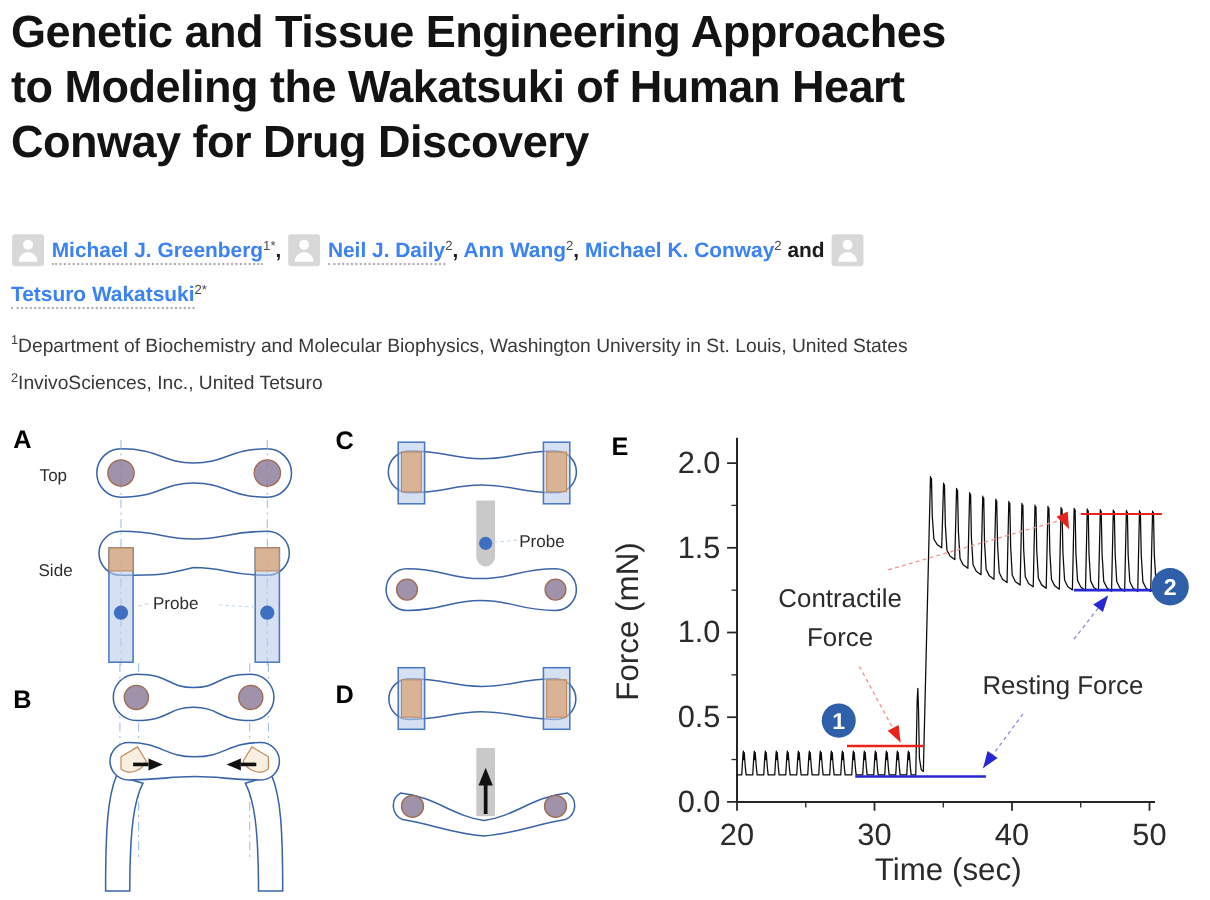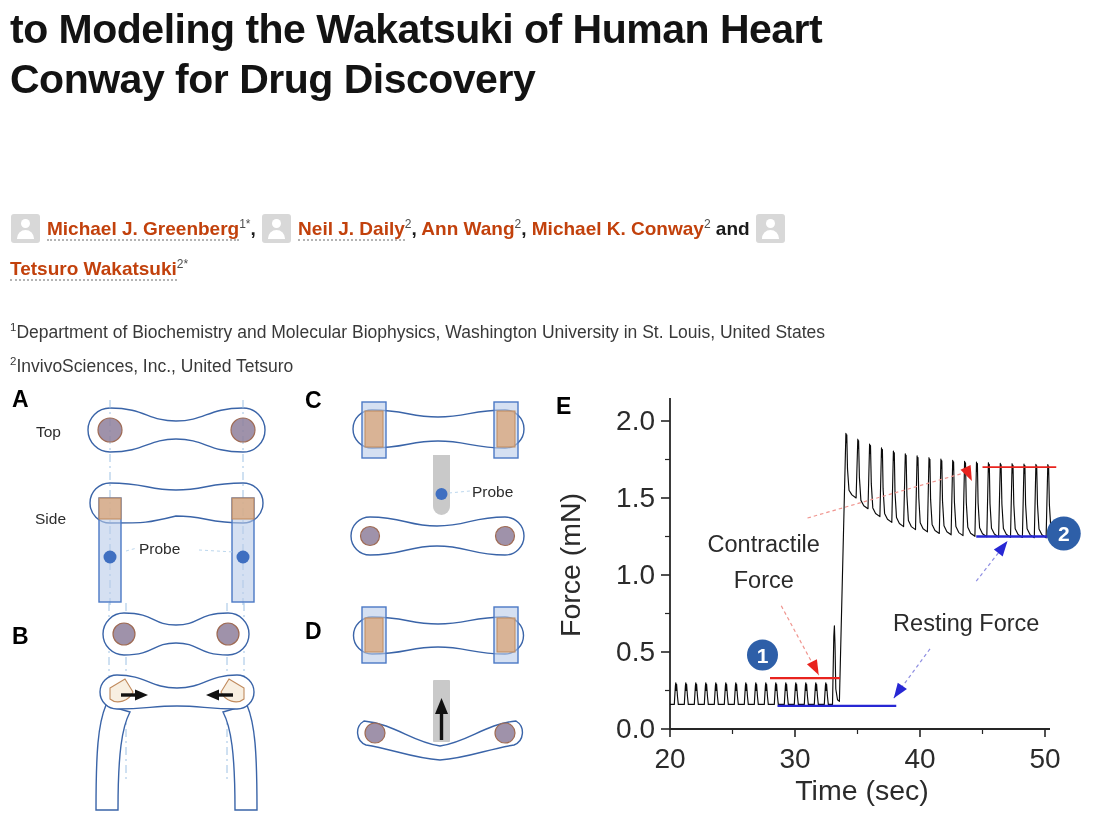--- a/index.html
+++ b/index.html
@@ -15,26 +15,26 @@
   .authors{
     position:absolute;top:209px;left:10px;width:1075px;
     font-size:19px;font-weight:700;color:#1b1b1b;line-height:40px;
   }
   .avatar{
     position:relative;display:inline-block;width:29px;height:29px;
     background:#d8d8d8;border-radius:3px;vertical-align:-8px;margin:0 7px 0 1px;
   }
   .avatar::before{content:"";position:absolute;left:10px;top:5px;width:9px;height:9px;border-radius:50%;background:#fff;}
   .avatar::after{content:"";position:absolute;left:6px;top:16px;width:17px;height:9px;border-radius:9px 9px 0 0;background:#fff;}
-  .aname{color:#c2410c;}
+  .aname{color:#3b82f6;}
   .aname.linked{border-bottom:2px dotted #b3b3b3;padding-bottom:0px;cursor:pointer;}
   sup.asup{font-size:12px;font-weight:400;color:#4d4d4d;vertical-align:7px;line-height:0;}
   .asep{font-weight:700;}
   .affils{
-    position:absolute;top:315px;left:10px;width:1075px;
+    position:absolute;top:297px;left:10px;width:1075px;
     font-size:17.5px;font-weight:400;color:#393939;line-height:34px;
   }
   .affils sup{font-size:11.5px;vertical-align:7px;line-height:0;color:#393939;}
   .figure{position:absolute;top:380px;left:0;width:1100px;height:438px;}
   .figure svg{position:absolute;top:0;}
   #panel-ab{left:0;}
   #panel-cd{left:290;}
   #chart-svg{left:550px;}
   #panel-ab{left:0px;}
   #panel-cd{left:290px;}
@@ -54,20 +54,21 @@
   .dlabel{font-family:"Liberation Sans",sans-serif;font-size:15.5px;fill:#2d2d2d;}
   .plabel{font-family:"Liberation Sans",sans-serif;font-size:23px;font-weight:700;fill:#000;}
   #chart-svg text{font-family:"Liberation Sans",sans-serif;}
 </style>
 </head>
 <body>
 
 <div class="page">
 
   <h1 class="title">
+    <span>Genetic and Tissue Engineering Approaches</span>
     <span>to Modeling the Wakatsuki of Human Heart</span>
     <span>Conway for Drug Discovery</span>
   </h1>
 
   <div class="authors" id="authors-line"><span class="avatar"></span><span class="aname linked">Michael J. Greenberg</span><sup class="asup">1*</sup><span class="asep">,  </span><span class="avatar"></span><span class="aname linked">Neil J. Daily</span><sup class="asup">2</sup><span class="asep">, </span><span class="aname">Ann Wang</span><sup class="asup">2</sup><span class="asep">, </span><span class="aname">Michael K. Conway</span><sup class="asup">2</sup><span class="asep"> and </span><span class="avatar"></span><br><span class="aname linked">Tetsuro Wakatsuki</span><sup class="asup">2*</sup></div>
 
   <div class="affils">
     <div><sup>1</sup><span>Department of Biochemistry and Molecular Biophysics, Washington University in St. Louis, United States</span></div>
     <div><sup>2</sup><span>InvivoSciences, Inc., United Tetsuro</span></div>
   </div>

